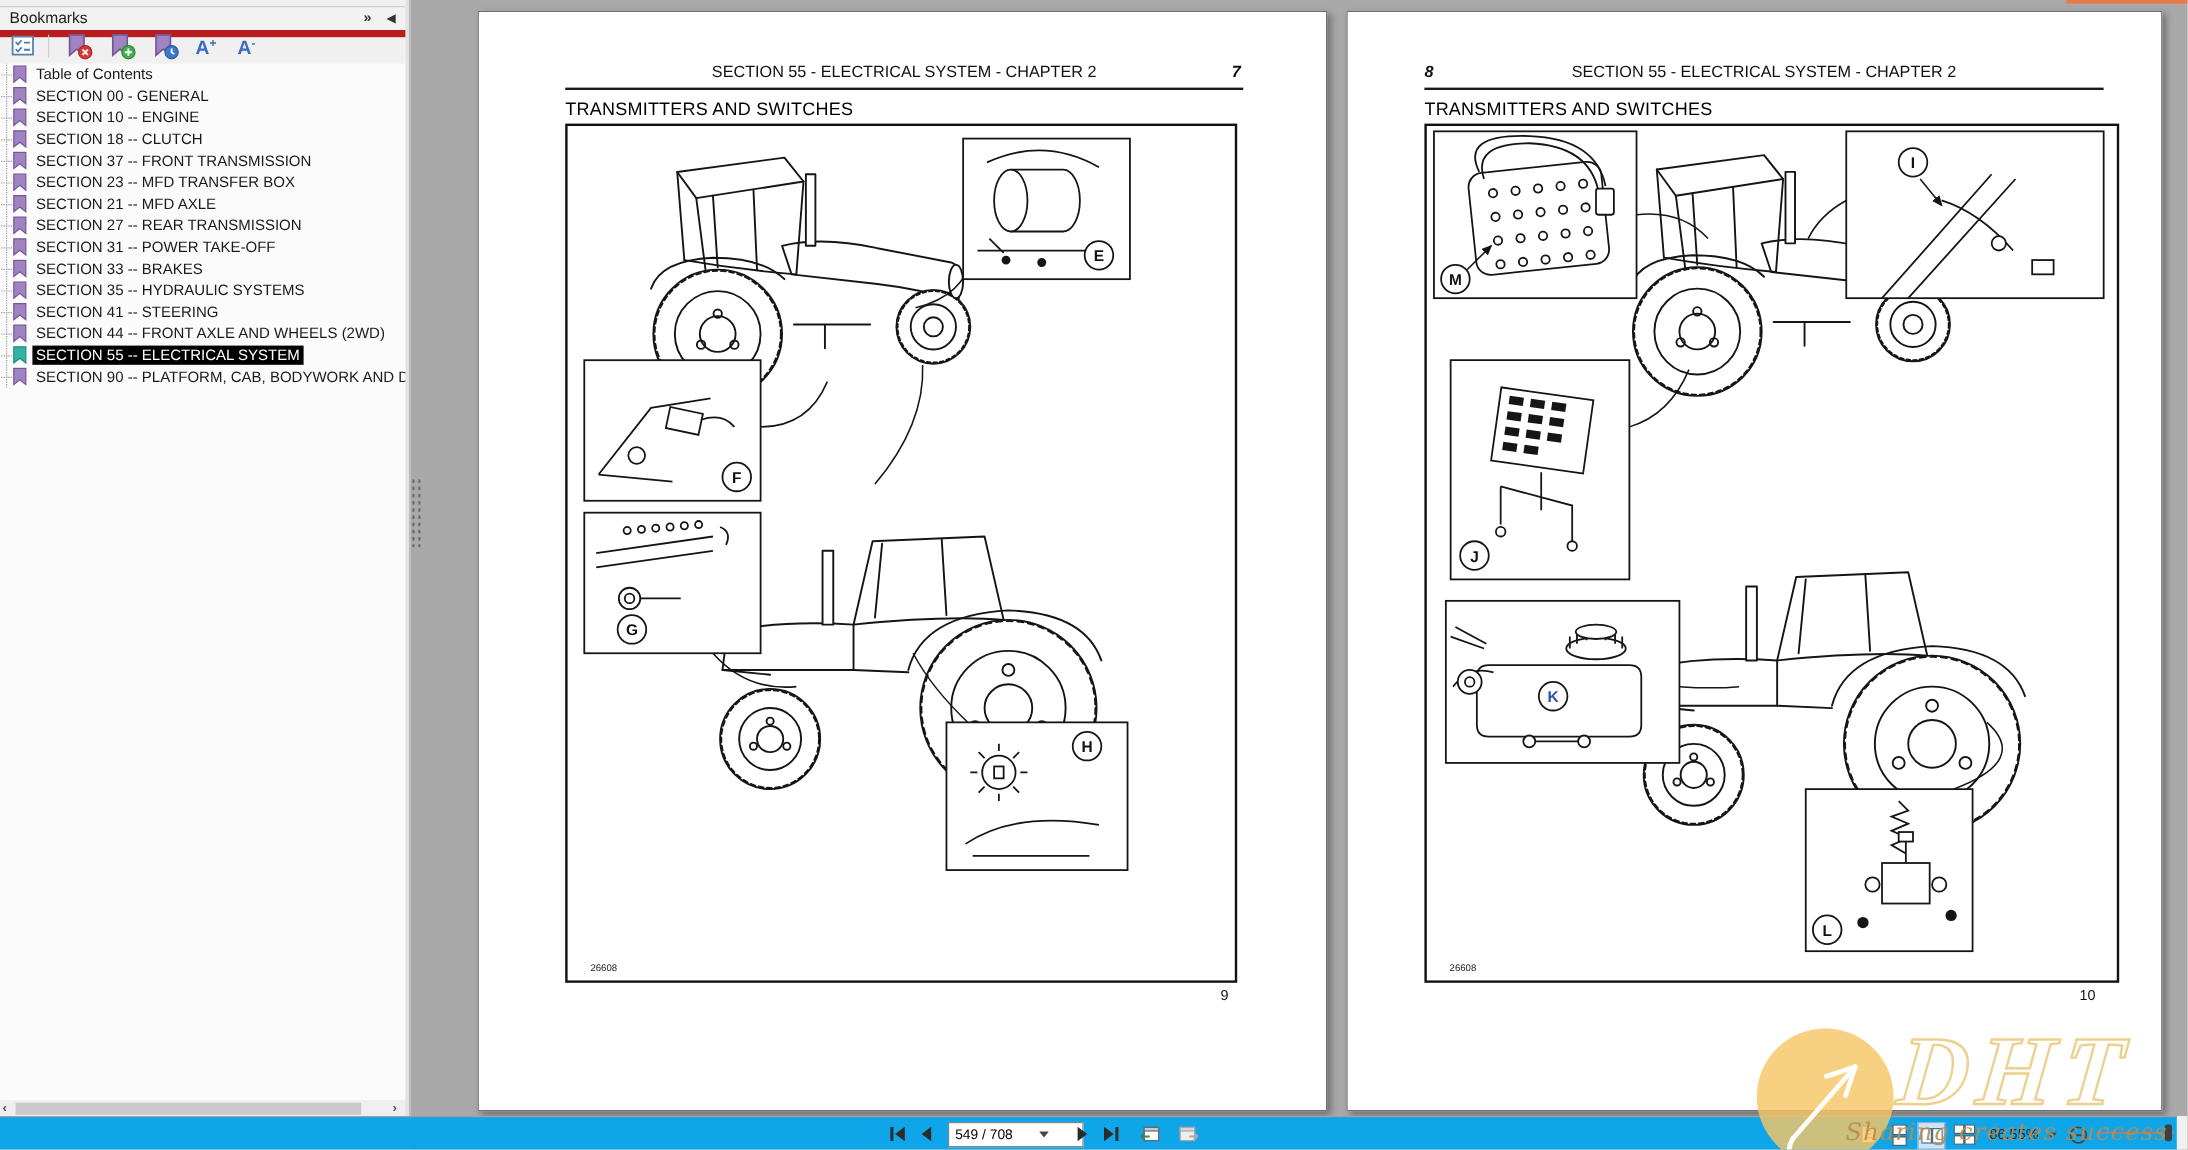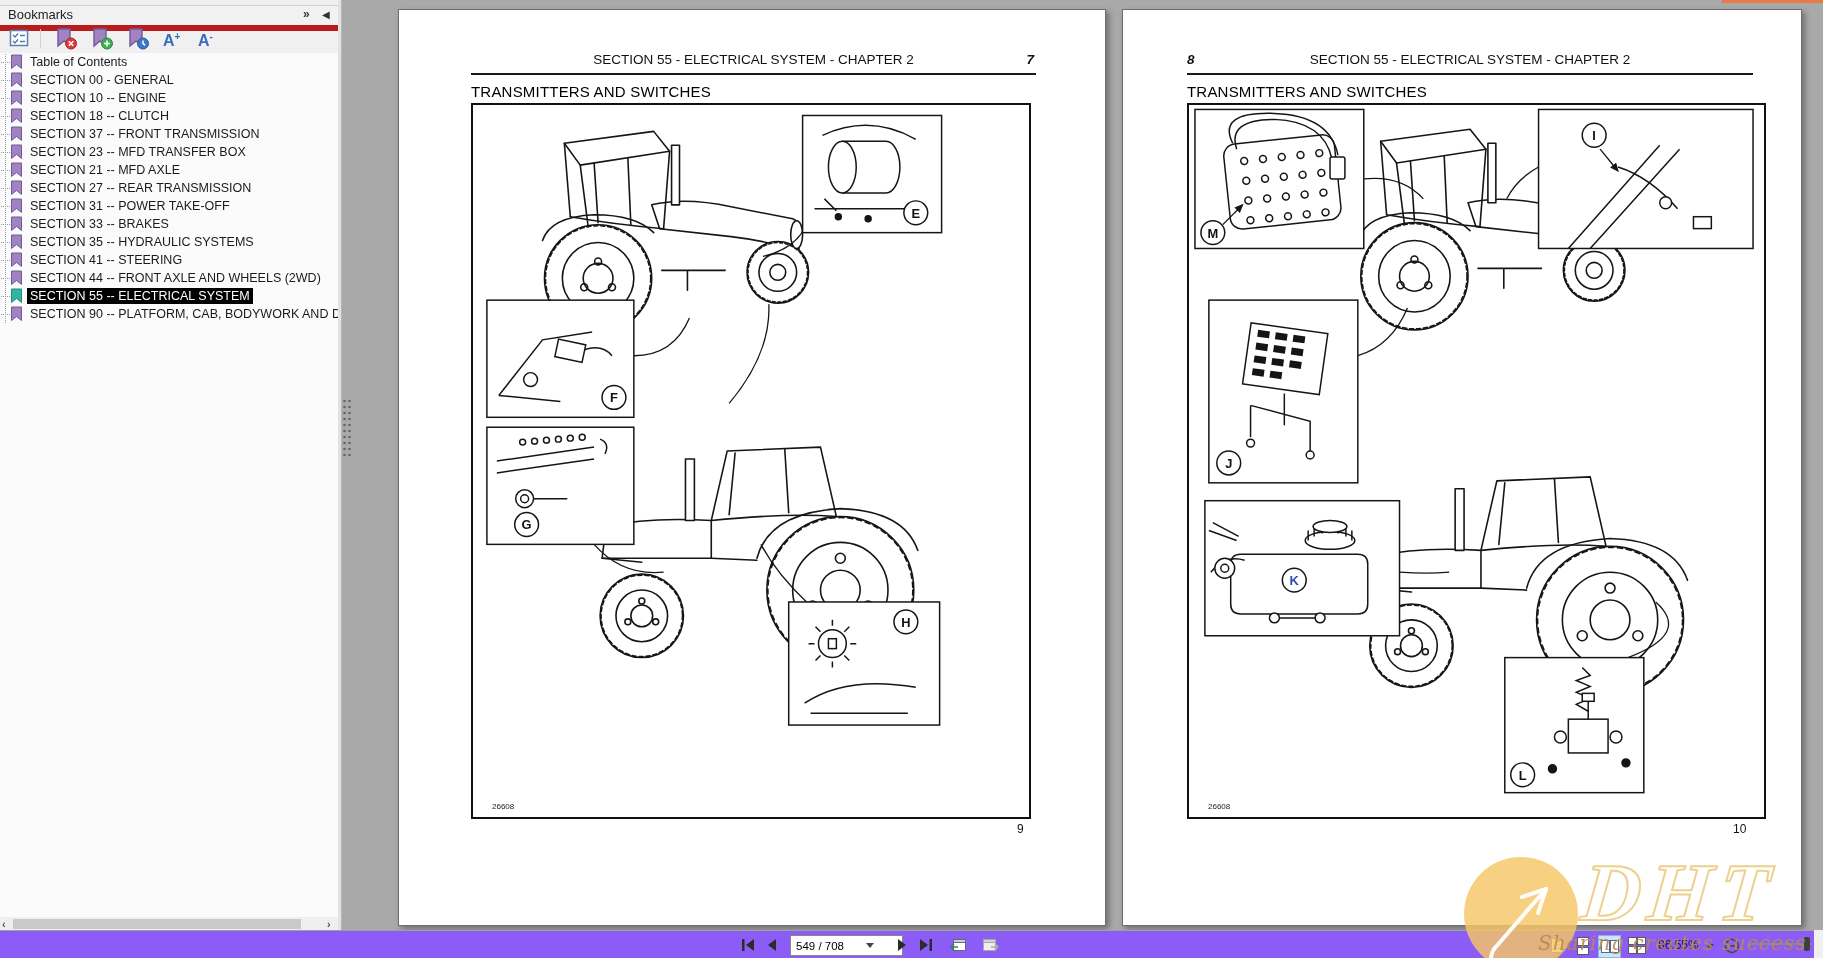--- a/index.html
+++ b/index.html
@@ -57,21 +57,21 @@
   .bm-row.selected .bm-label{background:#000000;color:#fff;}
   .bm-row.selected .flag-path{fill:#35b3a2;stroke:#1f8c7e;}
   
   #h-scroll{left:0;top:917px;width:338px;height:14px;background:#efefef;}
   #h-thumb{position:absolute;left:13px;top:2px;width:288px;height:10px;background:#c9c9c9;}
   .scr-arrow{position:absolute;top:0;font-size:11px;font-weight:bold;color:#555;line-height:14px;}
   #panel-grip{left:342px;top:398px;width:10px;height:58px;z-index:5;
      background-image:radial-gradient(#666 1px,transparent 1.3px);background-size:5px 6px;}
 
   
-  #bottom-bar{left:0;top:930px;width:1814px;height:28px;background:#8b5cf6;
+  #bottom-bar{left:0;top:930px;width:1814px;height:28px;background:#0ea5e9;
      border-top:1px solid #9f9f9f;z-index:5;}
   .nav-btn{position:absolute;top:4px;width:20px;height:20px;display:flex;align-items:center;justify-content:center;}
   #page-box{position:absolute;left:790px;top:4px;width:92px;height:19px;background:#fff;
      border:1px solid #878787;font-size:11.5px;padding:0 14px 0 5px;font-family:"Liberation Sans",sans-serif;}
   #page-caret{position:absolute;left:866px;top:12px;width:0;height:0;
      border-left:4px solid transparent;border-right:4px solid transparent;border-top:5px solid #444;}
   .view-btn{position:absolute;top:4px;width:21px;height:21px;display:flex;align-items:center;justify-content:center;}
   .view-btn.active{background:#cfe4f7;border:1px solid #88b8e0;}
   #zoom-text{position:absolute;left:1658px;top:7px;font-size:12px;color:#222;}
   #zoom-caret{position:absolute;left:1706px;top:13px;width:0;height:0;

